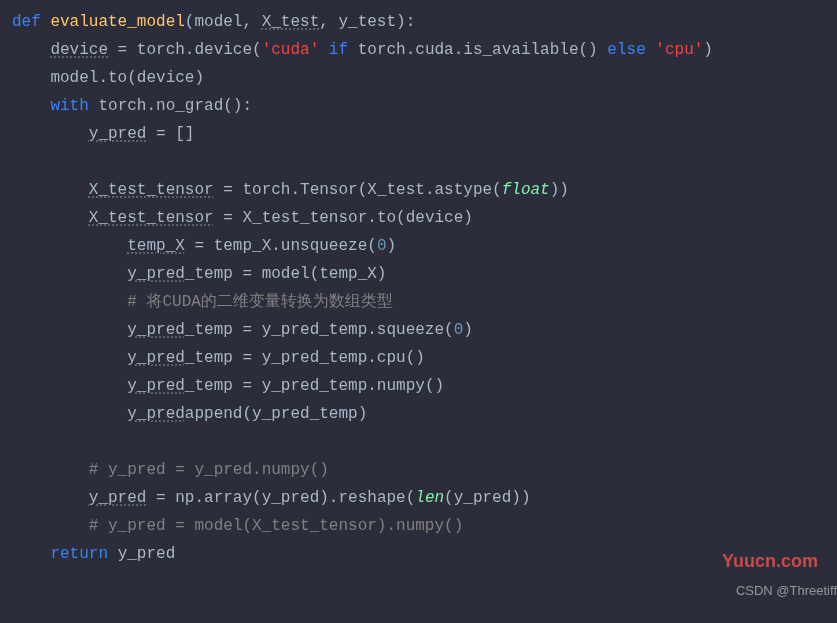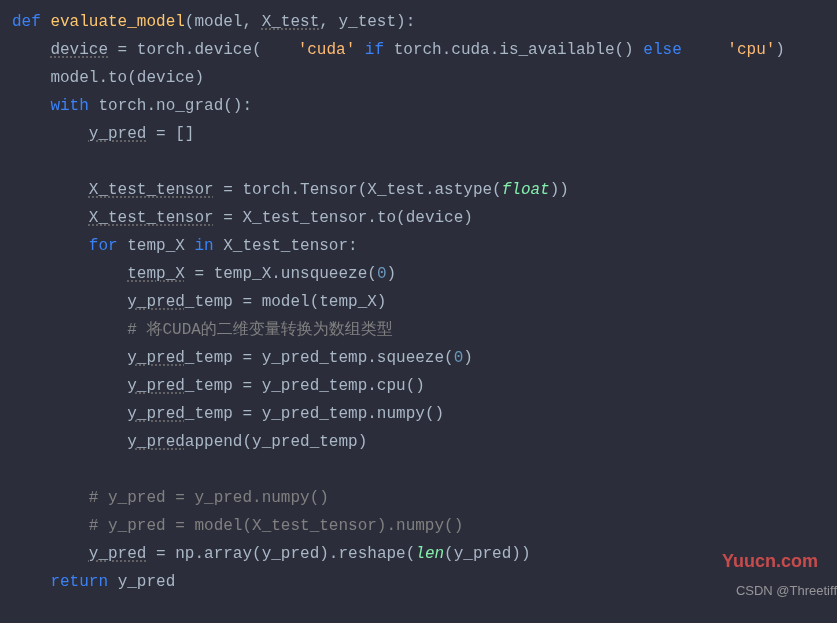--- a/index.html
+++ b/index.html
@@ -14,21 +14,21 @@
       overflow: hidden;
       position: relative;
       padding: 8px 0 0 2px;
     }
     .line {
       white-space: pre;
       padding-left: 10px;
     }
     .kw { color: #3b82f6; }
     .fn { color: #ffc66d; }
-    .str { color: #fdba74; margin-left: 36px; }
+    .str { color: #ef4444; }
     .num { color: #6897bb; }
     .builtin { color: #86efac; font-style: italic; }
     .comment { color: #808080; }
     .param { color: #a9b7c6; }
     .ident { color: #a9b7c6; }
     .underline { text-decoration: underline; text-decoration-style: dotted; text-decoration-color: #707070; text-underline-offset: 3px; }
     .watermark-right {
       position: absolute;
       right: 19px;
       bottom: 48px;
@@ -53,29 +53,28 @@
 
 <div>
 <div class="line"><span class="kw">def </span><span class="fn">evaluate_model</span><span class="param">(model, </span><span class="param underline">X_test</span><span class="param">, y_test):</span></div>
 <div class="line"><span>    </span><span class="underline">device</span><span> = torch.</span><span class="ident">device</span><span>(</span><span class="str">'cuda'</span><span class="kw"> if </span><span>torch.cuda.</span><span class="ident">is_available</span><span>() </span><span class="kw">else </span><span class="str">'cpu'</span><span>)</span></div>
 <div class="line"><span>    </span><span>model.</span><span class="ident">to</span><span>(device)</span></div>
 <div class="line"><span>    </span><span class="kw">with </span><span>torch.</span><span class="ident">no_grad</span><span>():</span></div>
 <div class="line"><span>        </span><span class="underline">y_pred</span><span> = []</span></div>
 <div class="line"> </div>
 <div class="line"><span>        </span><span class="underline">X_test_tensor</span><span> = torch.</span><span class="ident">Tensor</span><span>(X_test.</span><span class="ident">astype</span><span>(</span><span class="builtin">float</span><span>))</span></div>
 <div class="line"><span>        </span><span class="underline">X_test_tensor</span><span> = X_test_tensor.</span><span class="ident">to</span><span>(device)</span></div>
-<div class="line"><span>        </span><span class="kw">for </span><span>temp_X </span><span class="kw">in </span><span>X_test_tensor:</span></div>
 <div class="line"><span>            </span><span class="underline">temp_X</span><span> = temp_X.</span><span class="ident">unsqueeze</span><span>(</span><span class="num">0</span><span>)</span></div>
 <div class="line"><span>            </span><span class="underline">y_pred</span><span>_temp = </span><span class="ident">model</span><span>(temp_X)</span></div>
 <div class="line"><span>            </span><span class="comment"># 将CUDA的二维变量转换为数组类型</span></div>
 <div class="line"><span>            </span><span class="underline">y_pred</span><span>_temp = y_pred_temp.</span><span class="ident">squeeze</span><span>(</span><span class="num">0</span><span>)</span></div>
 <div class="line"><span>            </span><span class="underline">y_pred</span><span>_temp = y_pred_temp.</span><span class="ident">cpu</span><span>()</span></div>
 <div class="line"><span>            </span><span class="underline">y_pred</span><span>_temp = y_pred_temp.</span><span class="ident">numpy</span><span>()</span></div>
 <div class="line"><span>            </span><span class="underline">y_pred</span><span></span><span class="ident">append</span><span>(y_pred_temp)</span></div>
 <div class="line"> </div>
 <div class="line"><span>        </span><span class="comment"># y_pred = y_pred.numpy()</span></div>
+<div class="line"><span>        </span><span class="underline">y_pred</span><span> = np.</span><span class="ident">array</span><span>(y_pred).</span><span class="ident">reshape</span><span>(</span><span class="builtin">len</span><span>(y_pred))</span></div>
 <div class="line"><span>        </span><span class="comment"># y_pred = model(X_test_tensor).numpy()</span></div>
-<div class="line"><span>        </span><span class="underline">y_pred</span><span> = np.</span><span class="ident">array</span><span>(y_pred).</span><span class="ident">reshape</span><span>(</span><span class="builtin">len</span><span>(y_pred))</span></div>
 <div class="line"><span>    </span><span class="kw">return </span><span>y_pred</span></div>
 </div>
 
 <div class="watermark-right">Yuucn.com</div>
 <div class="watermark-csdn">CSDN @Threetiff</div>
 
 </body></html>

